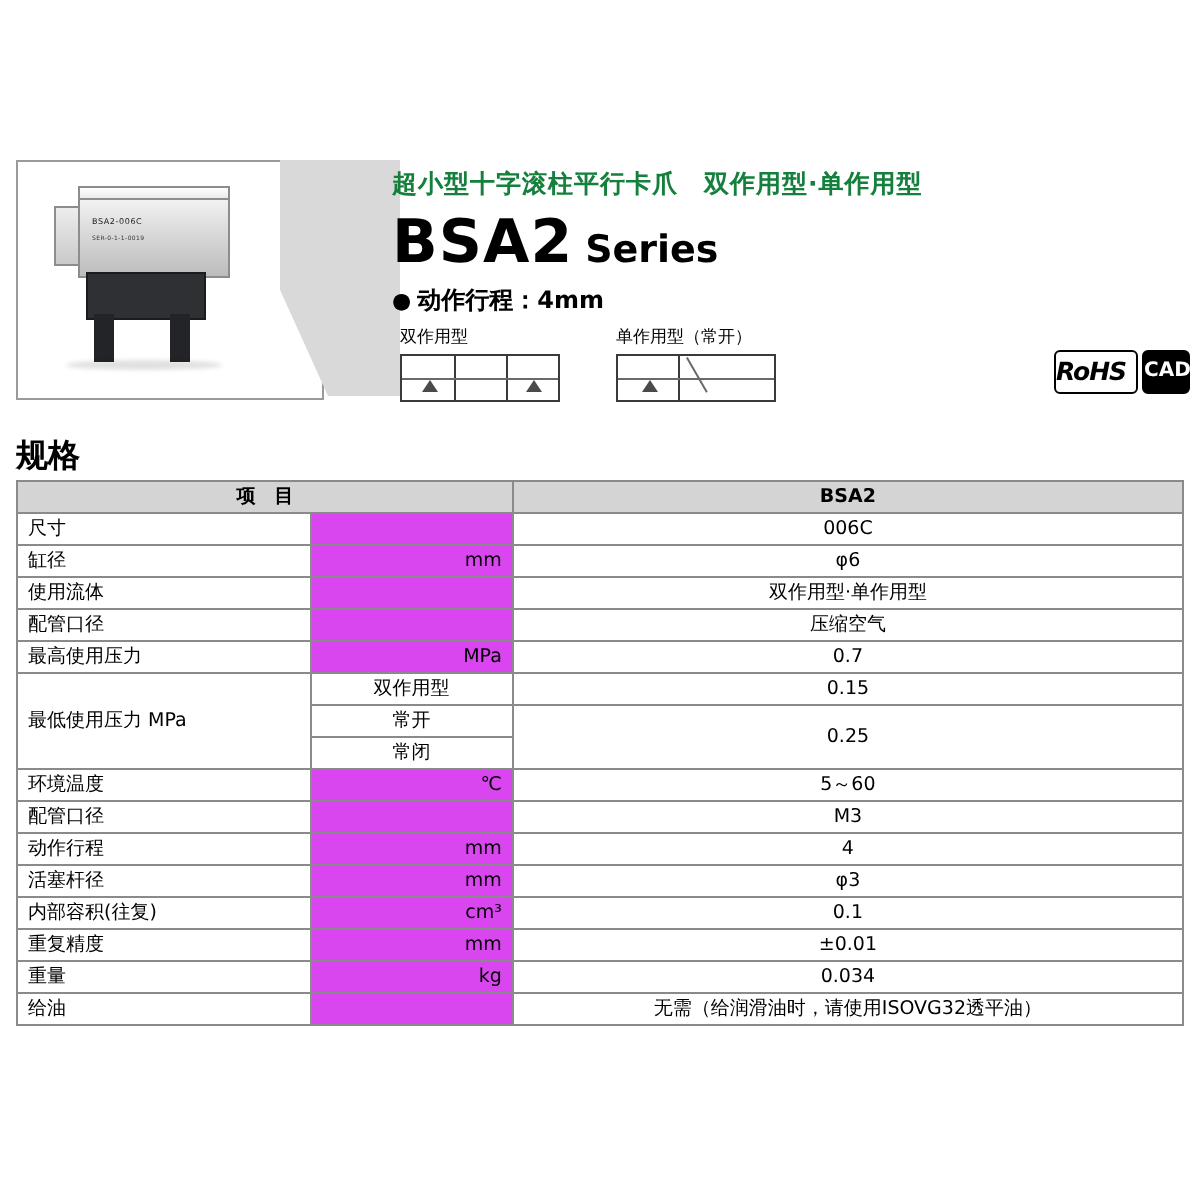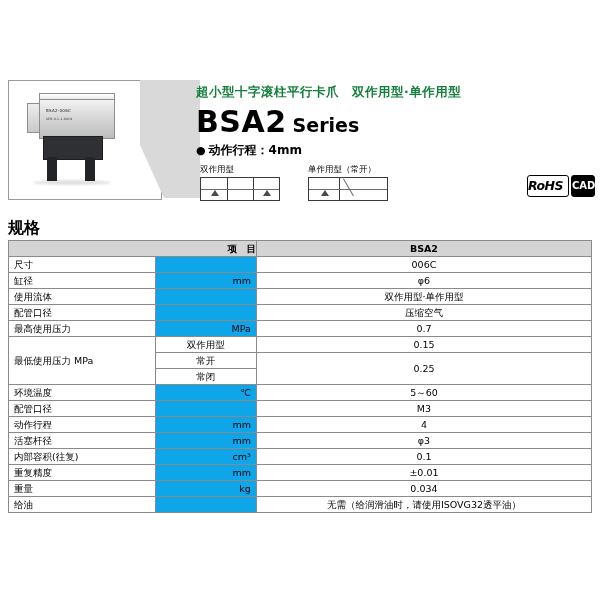--- a/index.html
+++ b/index.html
@@ -299,27 +299,27 @@
     padding-left: 5px !important;
     background: #ffffff;
   }
   .lbl-sub {
     text-align: center;
     background: #ffffff;
   }
   .unit {
     text-align: right;
     padding-right: 5px !important;
-    background: #0ea5e9;
+    background: #d946ef;
   }
   .val {
     text-align: center;
     background: #ffffff;
   }
-  .hdr-item { width: 130px; text-align: right; }
+  .hdr-item { width: 130px; }
   .col-sub { width: 58px; }
 </style>
 </head>
 <body>
 
 <div class="page">
 
   <div class="header">
 
     <div class="product-photo">

